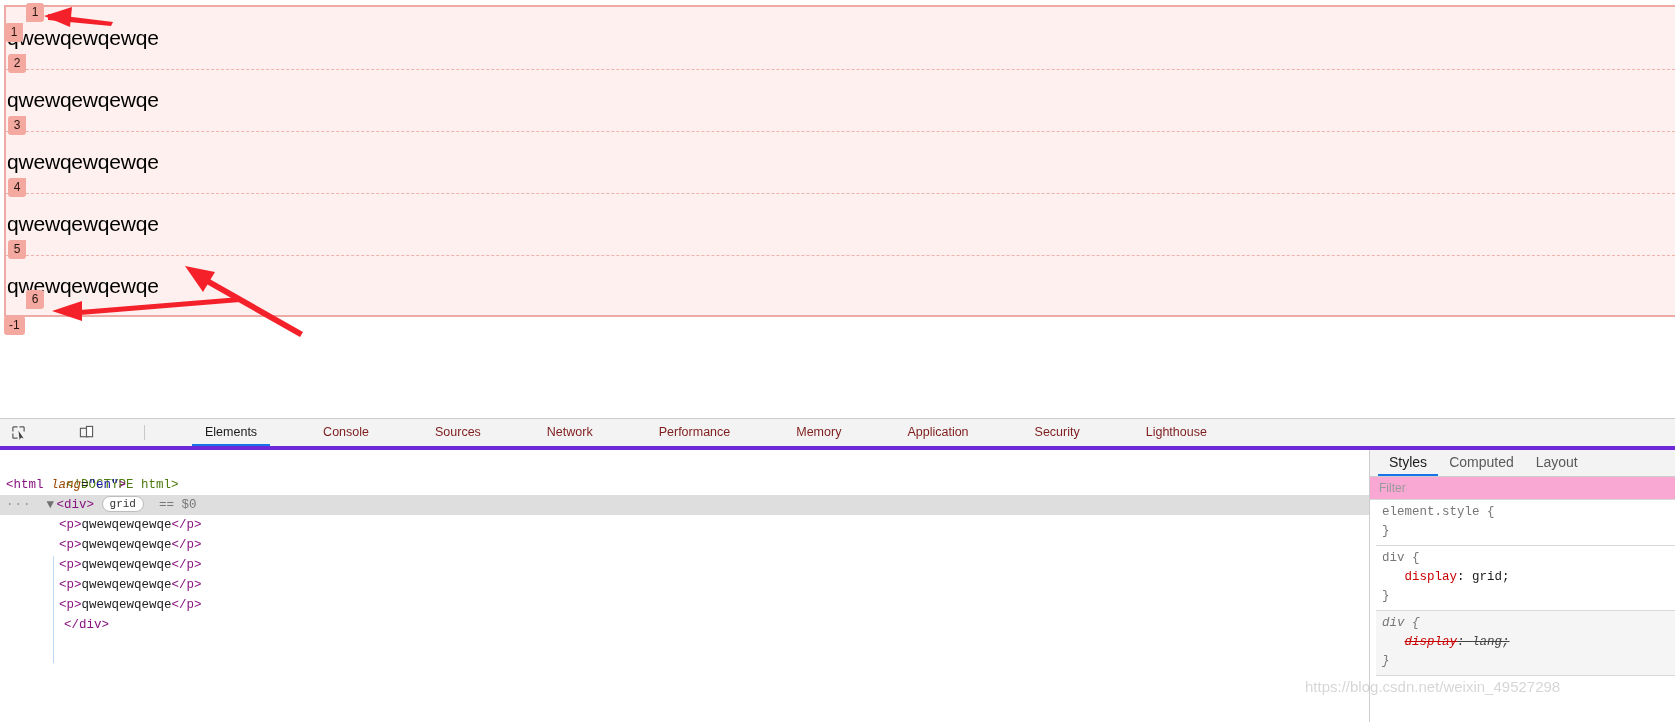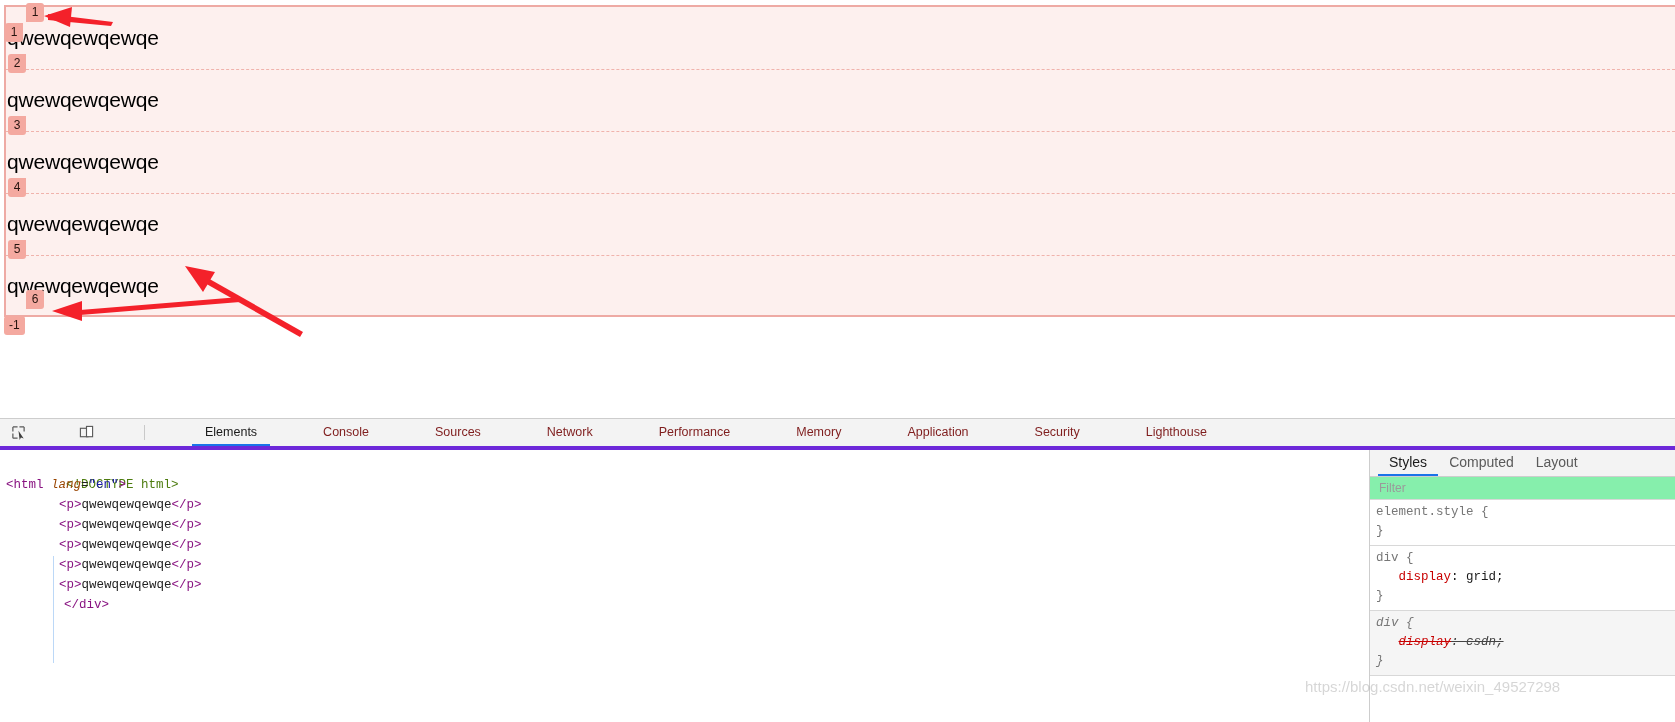--- a/index.html
+++ b/index.html
@@ -184,41 +184,42 @@
     white-space: nowrap;
     border-bottom: 2px solid transparent;
   }
   .st-tab.active { color: #1a1a1a; border-bottom: 2px solid #1a73e8; }
 
   #filter-row {
     height: 23px; min-height: 23px;
     border-bottom: 1px solid #d8d8d8;
     display: flex; align-items: center;
     padding: 0 4px;
-    background: #86efac;
+    background: #f9a8d4;
   }
   #filter-input {
     flex: 1;
     border: none; outline: none;
     background: transparent;
     font-family: "Liberation Sans", sans-serif;
     font-size: 12px;
     color: #333333;
     padding-left: 5px;
   }
   #filter-input::placeholder { color: #9a9a9a; }
 
   .css-rule {
     border-bottom: 1px solid #d8d8d8;
     padding: 3px 0 4px 6px;
     font-family: "Liberation Mono", monospace;
     font-size: 12.5px;
     line-height: 19px;
     color: #444444;
     white-space: pre;
+    margin-left: 6px;
   }
   .css-rule.ua { background: #f5f5f5; font-style: italic; }
   .sel { color: #777777; }
   .prop { color: #c80000; }
   .value { color: #1a1a1a; }
   .struck { text-decoration: line-through; }
   .css-rule.ua .prop,
   .css-rule.ua .value { color: #c80000; }
   .css-rule.ua .value { color: #444444; }
 
@@ -323,20 +324,21 @@
       <div class="guide-bar" style="top:106px; height:107px;"></div>
 
       <div class="code-line">
         <span class="tok-doctype">&lt;!DOCTYPE html&gt;</span>
       </div>
 
       <div class="code-line"><span class="tok-tag">&lt;html</span><span class="tok-text"> </span><span class="tok-attr">lang</span><span class="tok-text">=</span><span class="tok-val">"en"</span><span class="tok-tag">&gt;</span></div>
 
 
 
+      <div class="code-line selected"><span class="dots">···</span><span class="tok-text">  </span><span class="twisty">▼</span><span class="tok-tag">&lt;div&gt;</span><span class="tok-text"> </span><span class="badge-grid">grid</span><span class="tok-text">  </span><span class="tok-dim">== $0</span></div>
 
       <div class="code-line" style="padding-left:59px;"><span class="tok-tag">&lt;p&gt;</span><span class="tok-text">qwewqewqewqe</span><span class="tok-tag">&lt;/p&gt;</span></div>
 
       <div class="code-line" style="padding-left:59px;"><span class="tok-tag">&lt;p&gt;</span><span class="tok-text">qwewqewqewqe</span><span class="tok-tag">&lt;/p&gt;</span></div>
 
       <div class="code-line" style="padding-left:59px;"><span class="tok-tag">&lt;p&gt;</span><span class="tok-text">qwewqewqewqe</span><span class="tok-tag">&lt;/p&gt;</span></div>
 
       <div class="code-line" style="padding-left:59px;"><span class="tok-tag">&lt;p&gt;</span><span class="tok-text">qwewqewqewqe</span><span class="tok-tag">&lt;/p&gt;</span></div>
 
       <div class="code-line" style="padding-left:59px;"><span class="tok-tag">&lt;p&gt;</span><span class="tok-text">qwewqewqewqe</span><span class="tok-tag">&lt;/p&gt;</span></div>
@@ -357,20 +359,20 @@
       </div>
 
       <div class="css-rule"><span class="sel">element.style</span><span class="sel"> </span><span class="sel">{</span>
 <span class="sel">}</span></div>
 
       <div class="css-rule"><span class="sel">div</span><span class="sel"> </span><span class="sel">{</span>
    <span class="prop">display</span><span class="value">: </span><span class="value">grid;</span>
 <span class="sel">}</span></div>
 
       <div class="css-rule ua"><span class="sel">div</span><span class="sel"> </span><span class="sel">{</span>
-   <span class="prop struck">display</span><span class="value struck">: </span><span class="value struck">csdn;</span>
+   <span class="prop struck">display</span><span class="value struck">: </span><span class="value struck">lang;</span>
 <span class="sel">}</span></div>
 
     </div>
   </div>
 </div>
 
 <div id="watermark">https://blog.csdn.net/weixin_49527298</div>
 
 </body></html>

